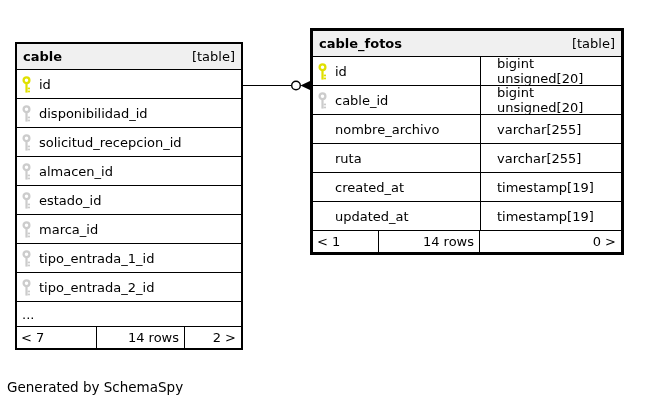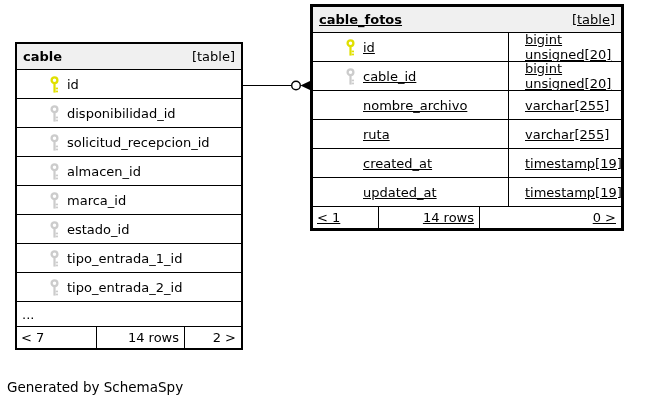--- a/index.html
+++ b/index.html
@@ -3,30 +3,30 @@
 <meta charset="utf-8">
 <style>
   html,body{margin:0;padding:0;background:#ffffff;}
   .canvas{
     position:relative;width:649px;height:409px;background:#ffffff;
     font-family:"DejaVu Sans","Liberation Sans",sans-serif;
     font-size:13px;color:#000;overflow:hidden;
   }
   .db-table{position:absolute;background:#fff;border:2px solid #000;box-sizing:border-box;}
   .t-cable{left:15px;top:42px;width:228px;}
-  .t-fotos{left:310px;top:4px;width:314px;border-width:3px;text-decoration:underline;}
+  .t-fotos{left:310px;top:28px;width:314px;border-width:3px;}
   .thead{
     display:flex;justify-content:space-between;align-items:center;
     background:#f0f0f0;border-bottom:1px solid #000;height:26px;padding:0 6px;
     box-sizing:border-box;
   }
   .tname{font-weight:bold;}
   .tbadge{font-weight:normal;}
   .trow{display:flex;align-items:stretch;height:29px;border-bottom:1px solid #000;box-sizing:border-box;}
-  .name-cell{display:flex;align-items:center;padding-left:4px;flex:1;min-width:0;margin-left:28px;}
+  .name-cell{display:flex;align-items:center;padding-left:4px;flex:1;min-width:0;}
   .icon-box{width:11px;height:17px;margin-right:7px;display:inline-flex;flex:none;}
   .key-primary{color:#e0e000;}
   .key-foreign{color:#cccccc;}
   .t-fotos .name-cell{flex:0 0 167px;box-sizing:border-box;}
   .type-cell{flex:1;border-left:1px solid #000;display:flex;align-items:center;padding-left:16px;min-width:0;}
   .ellipsis-row{height:25px;border-bottom:1px solid #000;display:flex;align-items:center;padding-left:5px;box-sizing:border-box;}
   .tfoot{display:flex;height:21px;align-items:stretch;}
   .tfoot .cell{display:flex;align-items:center;box-sizing:border-box;}
   .f-left{padding-left:4px;border-right:1px solid #000;}
   .f-mid{justify-content:flex-end;padding-right:5px;border-right:1px solid #000;}
@@ -110,34 +110,34 @@
     <div class="trow">
       <div class="name-cell">
         <span class="icon-box key-foreign">
           <svg viewBox="0 0 11 17" width="11" height="17">
               <circle cx="5.5" cy="4.2" r="2.9" fill="none" stroke="currentColor" stroke-width="2.3"></circle>
               <rect x="4.4" y="6.8" width="2.2" height="9.8" fill="currentColor"></rect>
               <rect x="6.6" y="11.6" width="2.4" height="1.7" fill="currentColor"></rect>
               <rect x="6.6" y="14.6" width="2.4" height="1.7" fill="currentColor"></rect>
             </svg>
         </span>
+        <span>estado_id</span>
+      </div>
+    </div>
+    <div class="trow">
+      <div class="name-cell">
+        <span class="icon-box key-foreign">
+          <svg viewBox="0 0 11 17" width="11" height="17">
+              <circle cx="5.5" cy="4.2" r="2.9" fill="none" stroke="currentColor" stroke-width="2.3"></circle>
+              <rect x="4.4" y="6.8" width="2.2" height="9.8" fill="currentColor"></rect>
+              <rect x="6.6" y="11.6" width="2.4" height="1.7" fill="currentColor"></rect>
+              <rect x="6.6" y="14.6" width="2.4" height="1.7" fill="currentColor"></rect>
+            </svg>
+        </span>
         <span>marca_id</span>
-      </div>
-    </div>
-    <div class="trow">
-      <div class="name-cell">
-        <span class="icon-box key-foreign">
-          <svg viewBox="0 0 11 17" width="11" height="17">
-              <circle cx="5.5" cy="4.2" r="2.9" fill="none" stroke="currentColor" stroke-width="2.3"></circle>
-              <rect x="4.4" y="6.8" width="2.2" height="9.8" fill="currentColor"></rect>
-              <rect x="6.6" y="11.6" width="2.4" height="1.7" fill="currentColor"></rect>
-              <rect x="6.6" y="14.6" width="2.4" height="1.7" fill="currentColor"></rect>
-            </svg>
-        </span>
-        <span>estado_id</span>
       </div>
     </div>
     <div class="trow">
       <div class="name-cell">
         <span class="icon-box key-foreign">
           <svg viewBox="0 0 11 17" width="11" height="17">
               <circle cx="5.5" cy="4.2" r="2.9" fill="none" stroke="currentColor" stroke-width="2.3"></circle>
               <rect x="4.4" y="6.8" width="2.2" height="9.8" fill="currentColor"></rect>
               <rect x="6.6" y="11.6" width="2.4" height="1.7" fill="currentColor"></rect>
               <rect x="6.6" y="14.6" width="2.4" height="1.7" fill="currentColor"></rect>

